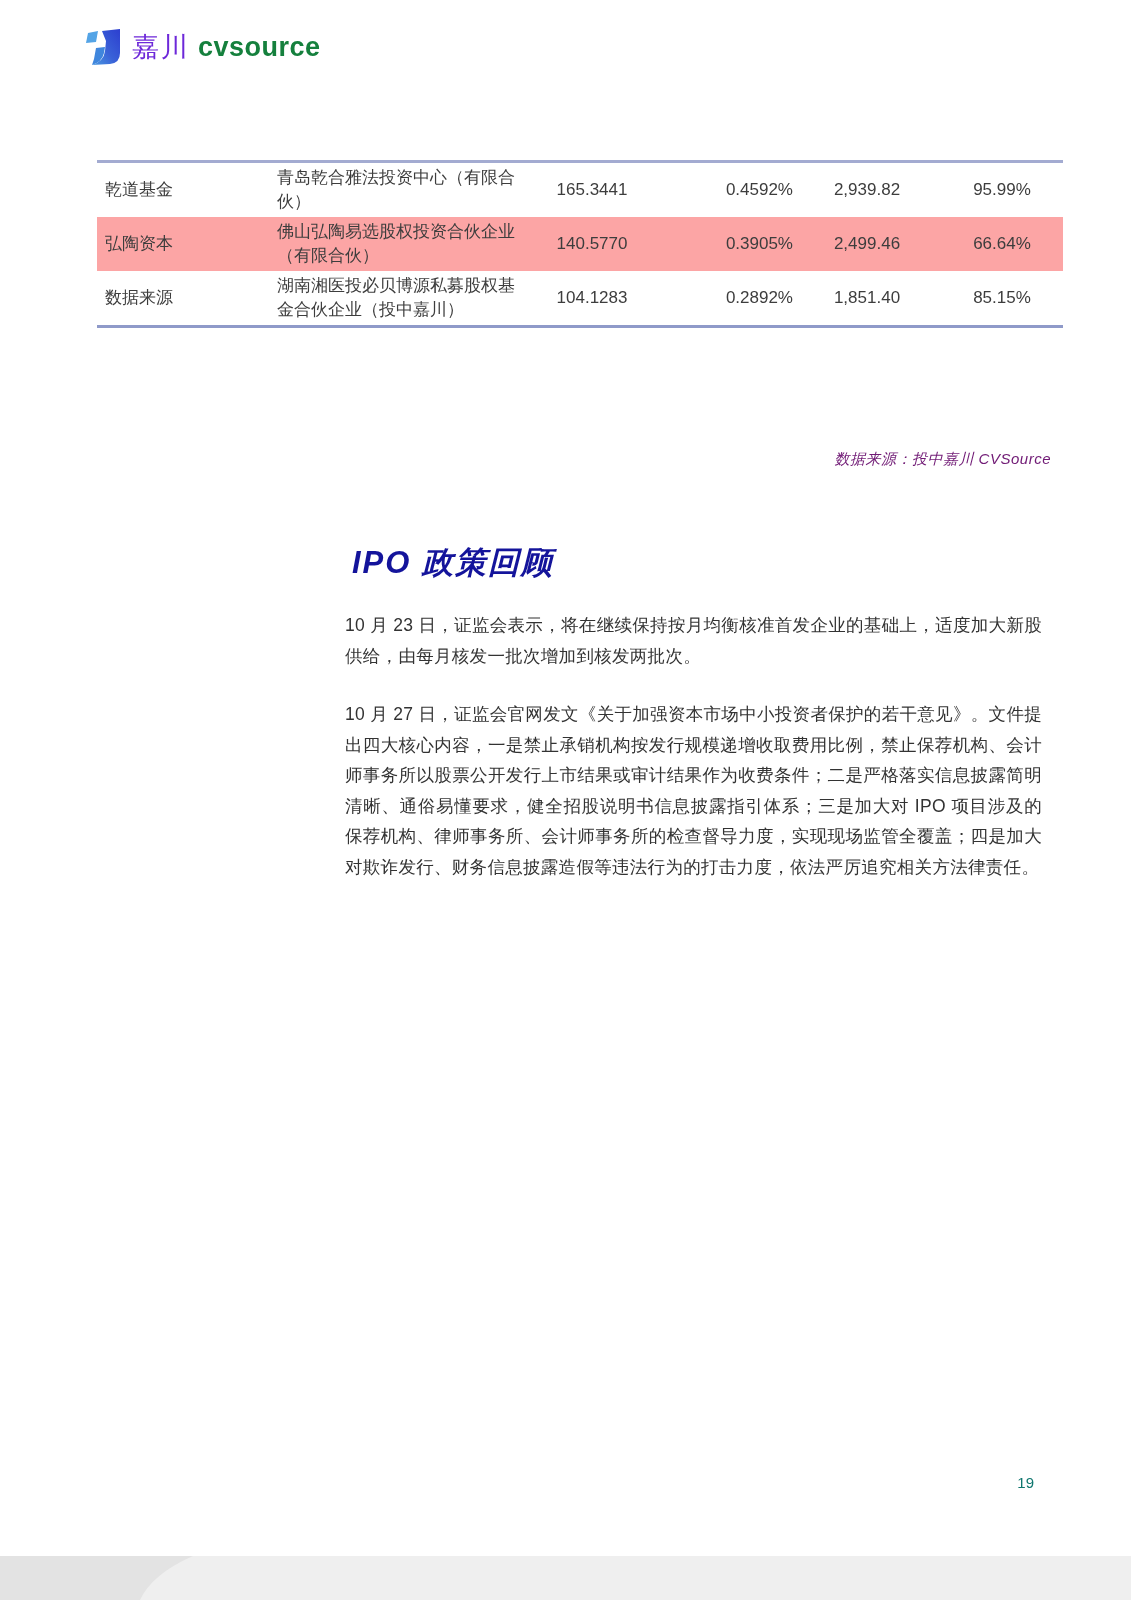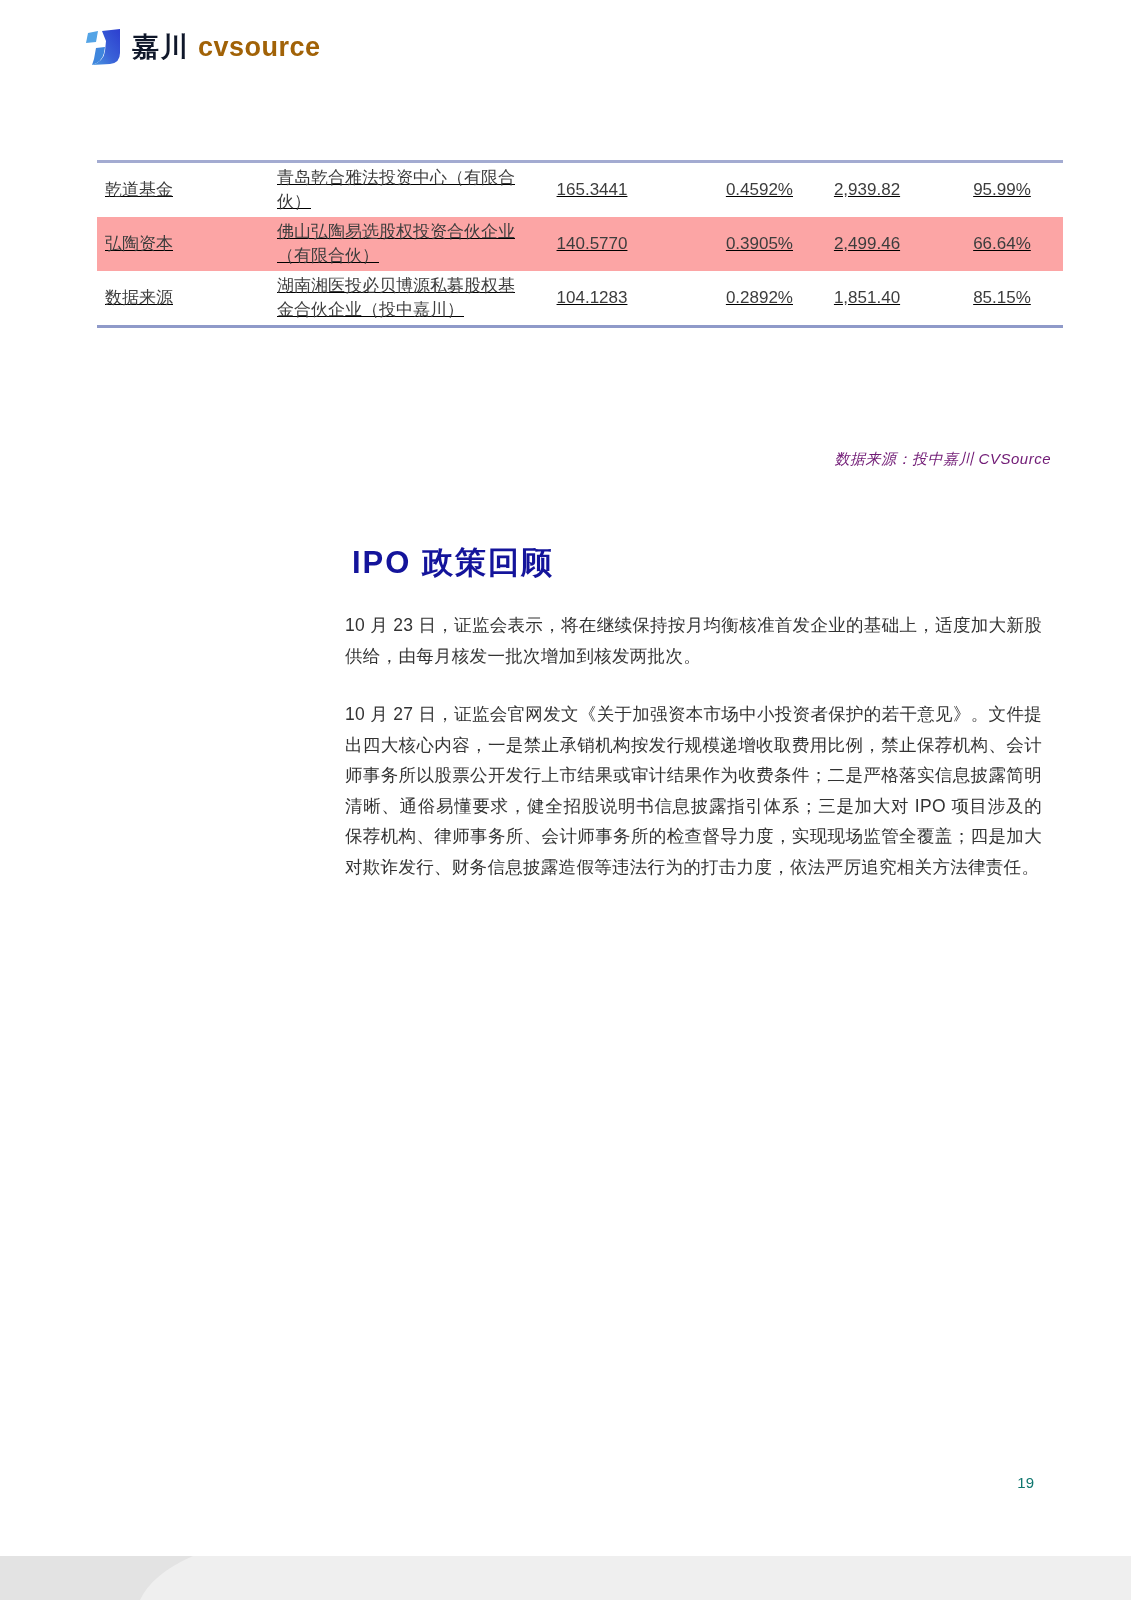--- a/index.html
+++ b/index.html
@@ -6,51 +6,51 @@
   html,body { background:#ffffff; }
   body { font-family:"Liberation Sans","DejaVu Sans",sans-serif; }
   .page {
     position:relative; width:1131px; height:1600px; margin:0 auto;
     background:#ffffff; overflow:hidden;
   }
 
   
   .logo { position:absolute; left:84px; top:27px; display:flex; align-items:center; gap:8px; }
   .logo-icon { width:40px; height:40px; display:block; }
-  .logo-cn { font-size:27px; font-weight:bold; color:#0f172a; letter-spacing:2px; line-height:40px; }
-  .logo-en { font-size:27px; font-weight:bold; color:#a16207; letter-spacing:0.5px; line-height:40px; }
+  .logo-cn { font-size:27px; font-weight:normal; color:#6d28d9; letter-spacing:2px; line-height:40px; }
+  .logo-en { font-size:27px; font-weight:bold; color:#15803d; letter-spacing:0.5px; line-height:40px; }
 
   
   .tbl {
     position:absolute; left:97px; top:160px; width:966px;
     border-top:3px solid #a3abd1; border-bottom:3px solid #8f9ac9;
     border-collapse:collapse; table-layout:fixed;
   }
   .tbl td {
     font-size:17px; color:#3d3d3d; vertical-align:middle;
     line-height:24px; padding:3px 0;
   }
-  .tbl tr { height:53px;text-decoration:underline; }
+  .tbl tr { height:53px; }
   .tbl tr.striped { background:#fca5a5; }
   td.c-org  { width:180px; padding-left:8px; }
   td.c-fund { width:256px; padding-right:16px; }
   td.c-num1 { width:118px; text-align:center; }
   td.c-num2 { width:142px; text-align:right; }
   td.c-num3 { width:148px; text-align:center; }
   td.c-num4 { width:122px; text-align:center; }
 
   .source-note {
     position:absolute; top:450px; right:80px;
     font-size:15px; font-style:italic; color:#701a75; letter-spacing:0.5px;
   }
 
   
   .section-heading {
     position:absolute; left:352px; top:542px;
-    font-size:31px; font-weight:bold; color:#14149b; letter-spacing:2px;
+    font-size:31px; font-weight:bold; color:#14149b; letter-spacing:2px;font-style:italic;
   }
   .body-copy {
     position:absolute; left:345px; top:610px; width:697px;
     font-size:17.5px; color:#333333; line-height:30.5px;
     text-align:justify; letter-spacing:0.3px;
   }
   .body-copy p + p { margin-top:28px; }
 
   
   .page-number {

